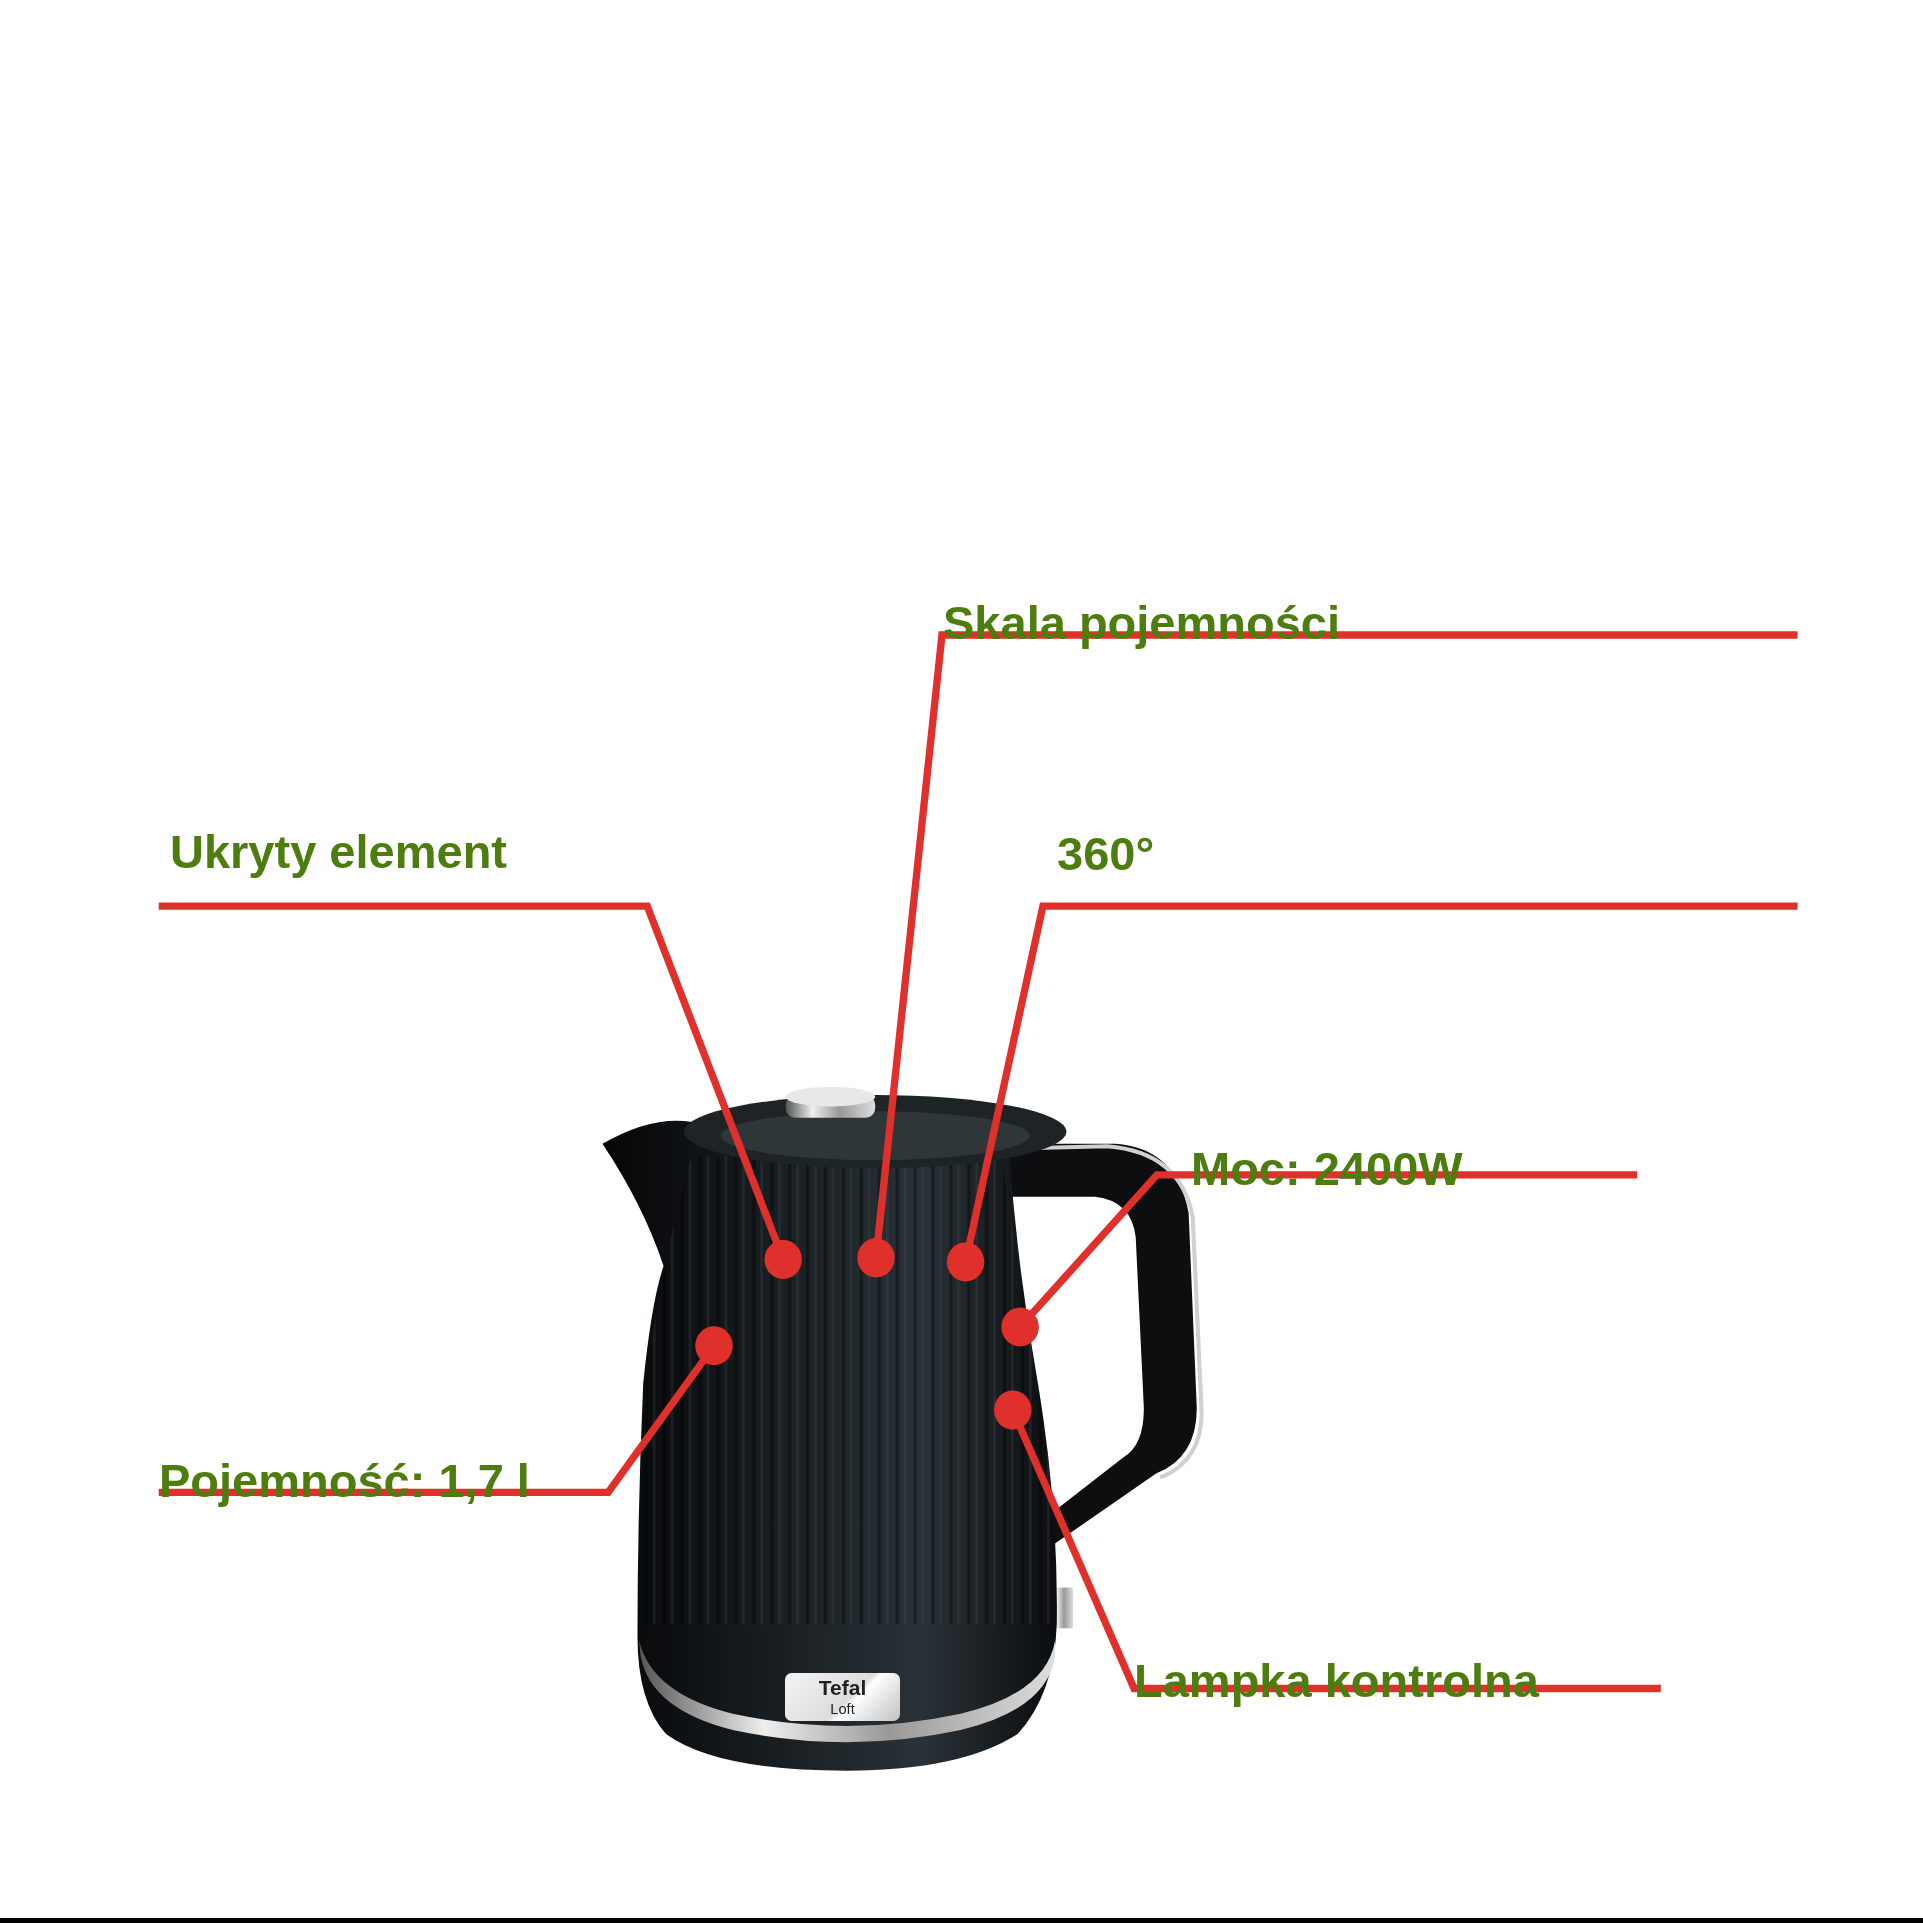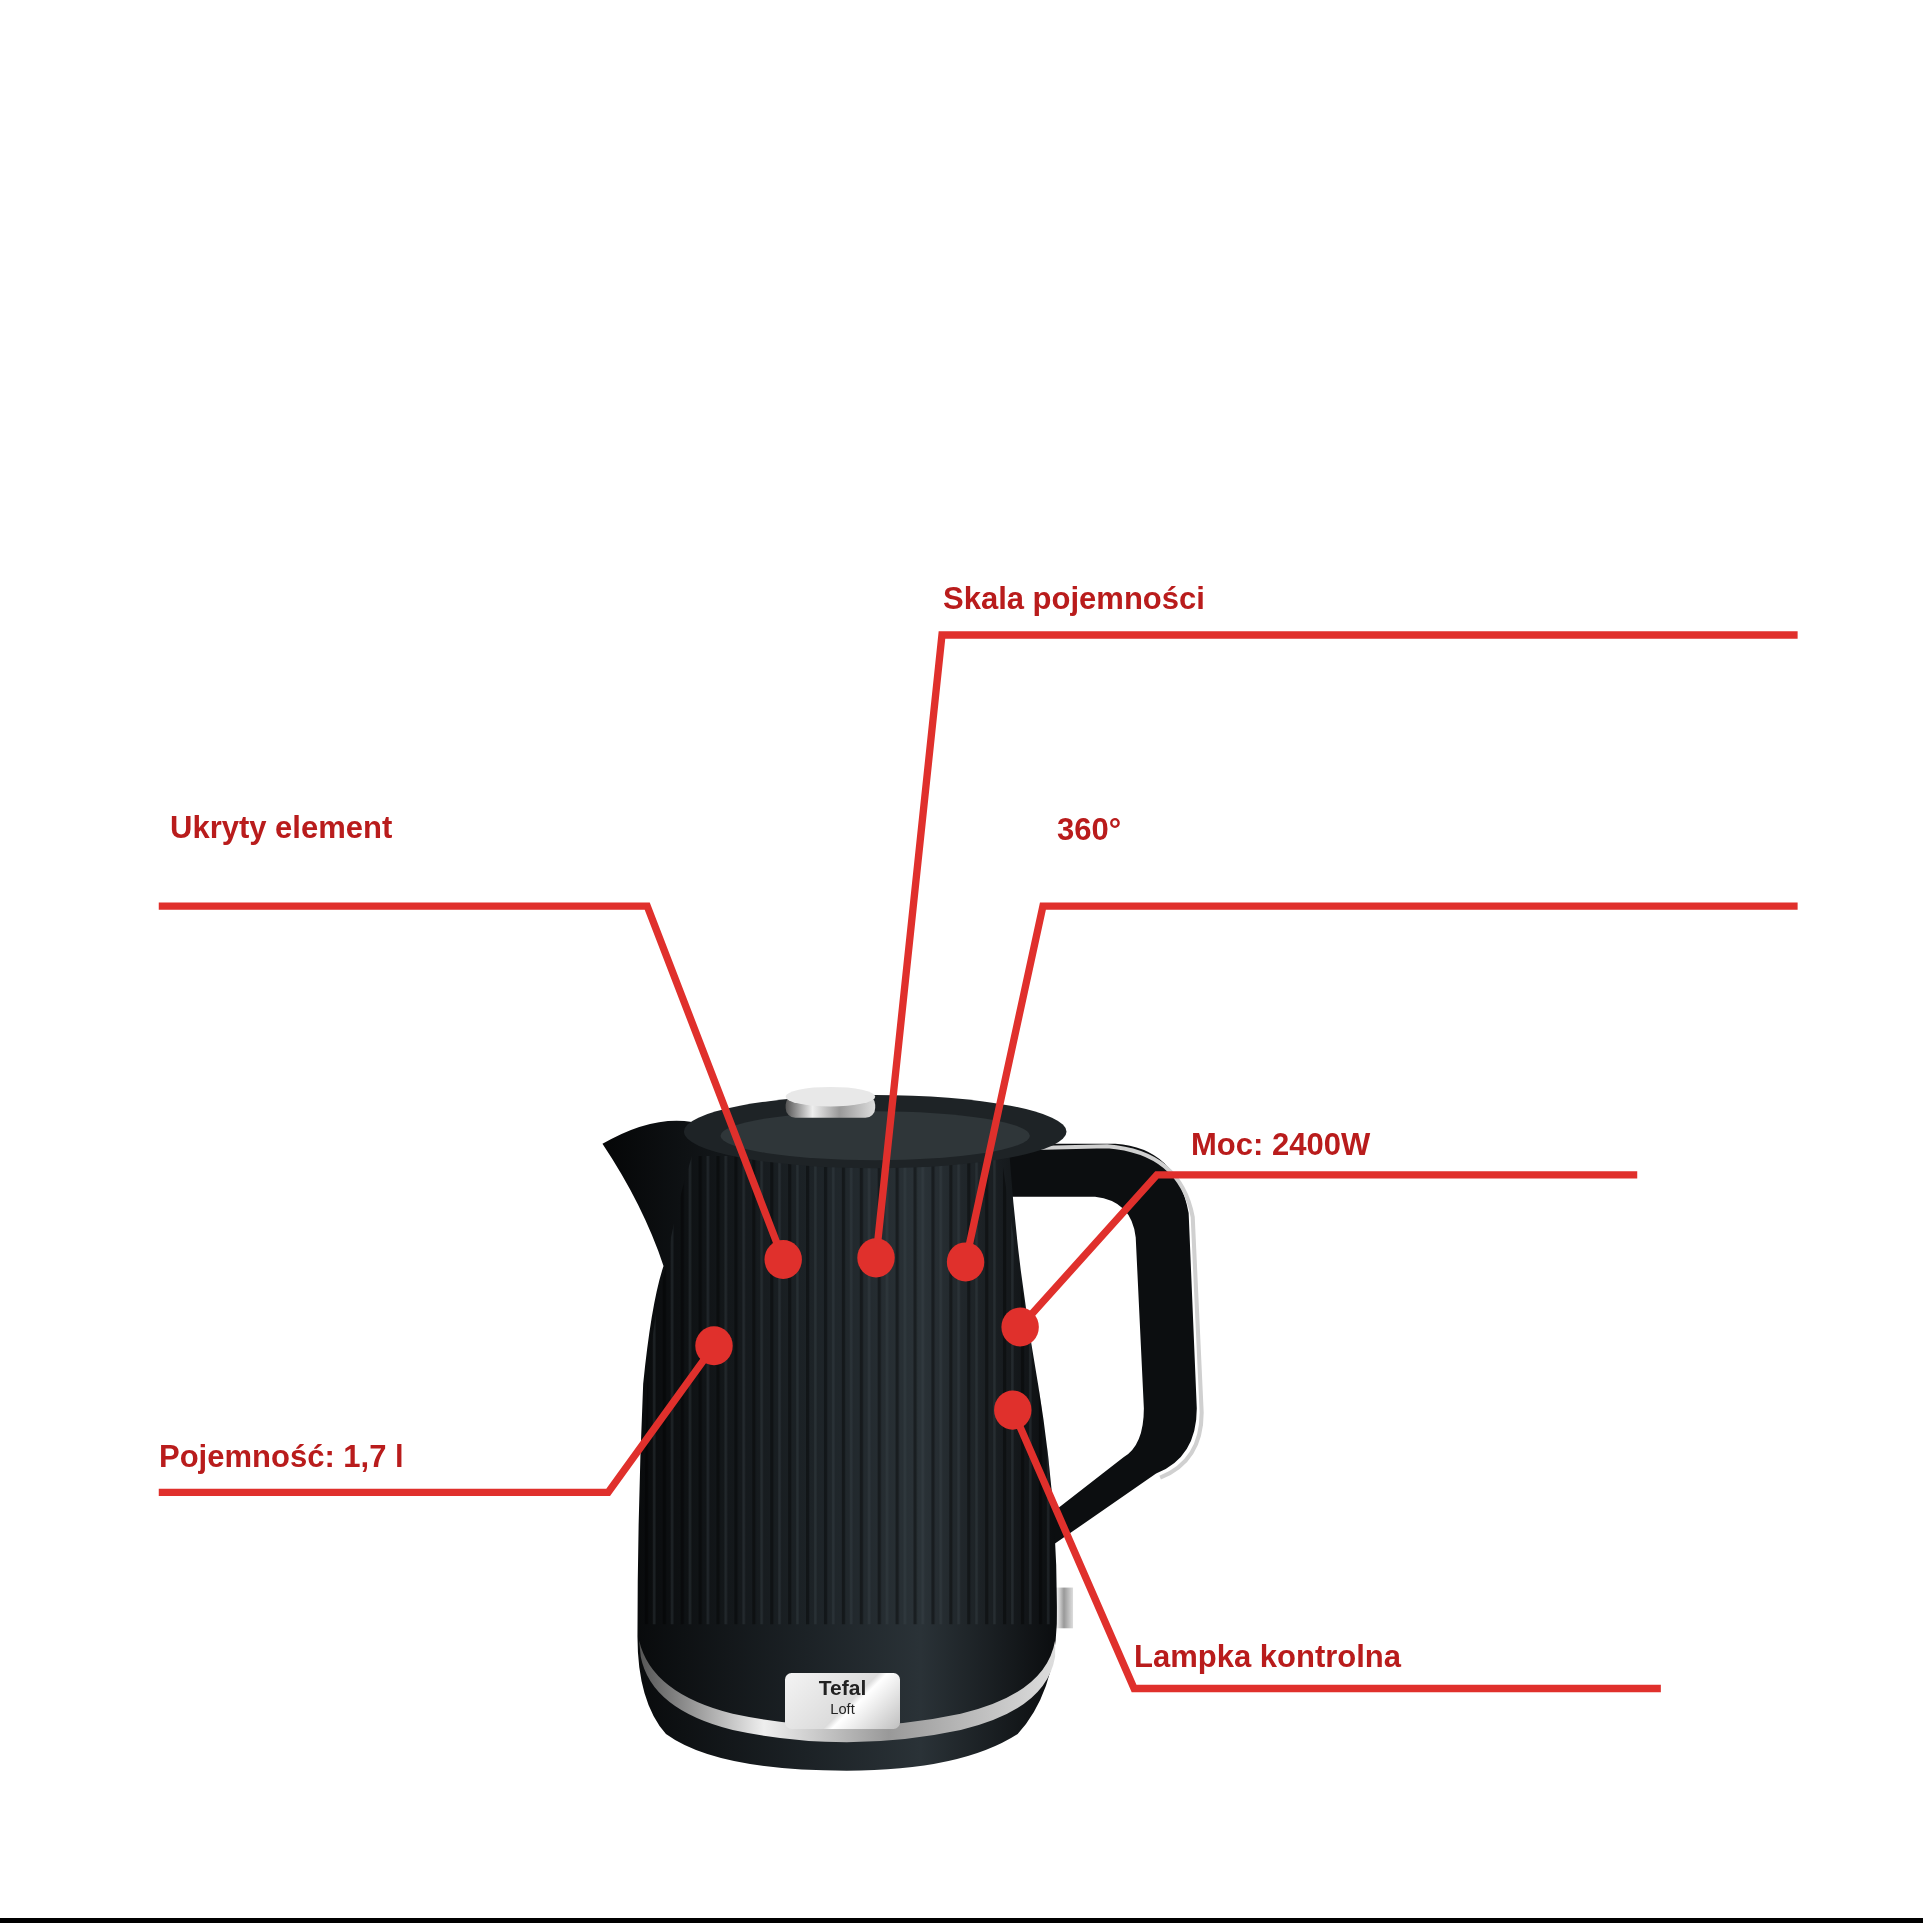--- a/index.html
+++ b/index.html
@@ -1,20 +1,20 @@
 <!DOCTYPE html>
 <html style="font-size:13px"><head>
 <meta charset="utf-8">
 <style>
   html,body{margin:0;padding:0;background:#fff;}
   body{width:1923px;height:1923px;position:relative;overflow:hidden;font-family:"Liberation Sans",sans-serif;}
-  .label{position:absolute;font-weight:bold;font-size:31px;line-height:52px;color:#b91c1c;white-space:nowrap;}
+  .label{position:absolute;font-weight:bold;font-size:47px;line-height:52px;color:#4d7c0f;white-space:nowrap;margin-top:24px;}
   svg.layer{position:absolute;left:0;top:0;}
   .bottom-bar{position:absolute;left:0;top:1918px;width:1923px;height:4.9px;background:#000;}
-  .badge{position:absolute;left:785px;top:1673px;width:115px;height:56px;border-radius:6.5px;
+  .badge{position:absolute;left:785px;top:1673px;width:115px;height:48px;border-radius:6.5px;
     background:linear-gradient(135deg,#f4f4f4 0%,#dcdcdc 55%,#ffffff 60%,#bfbfbf 100%);
     text-align:center;color:#222;}
   .badge .brand{display:block;font-weight:bold;font-size:21px;line-height:24.4px;margin-top:3.3px;}
   .badge .model{display:block;font-size:14.7px;line-height:16.3px;}
 </style>
 </head>
 <body>
 
 <svg class="layer" width="1923" height="1923" viewBox="0 0 2362 2362">
   <defs>

